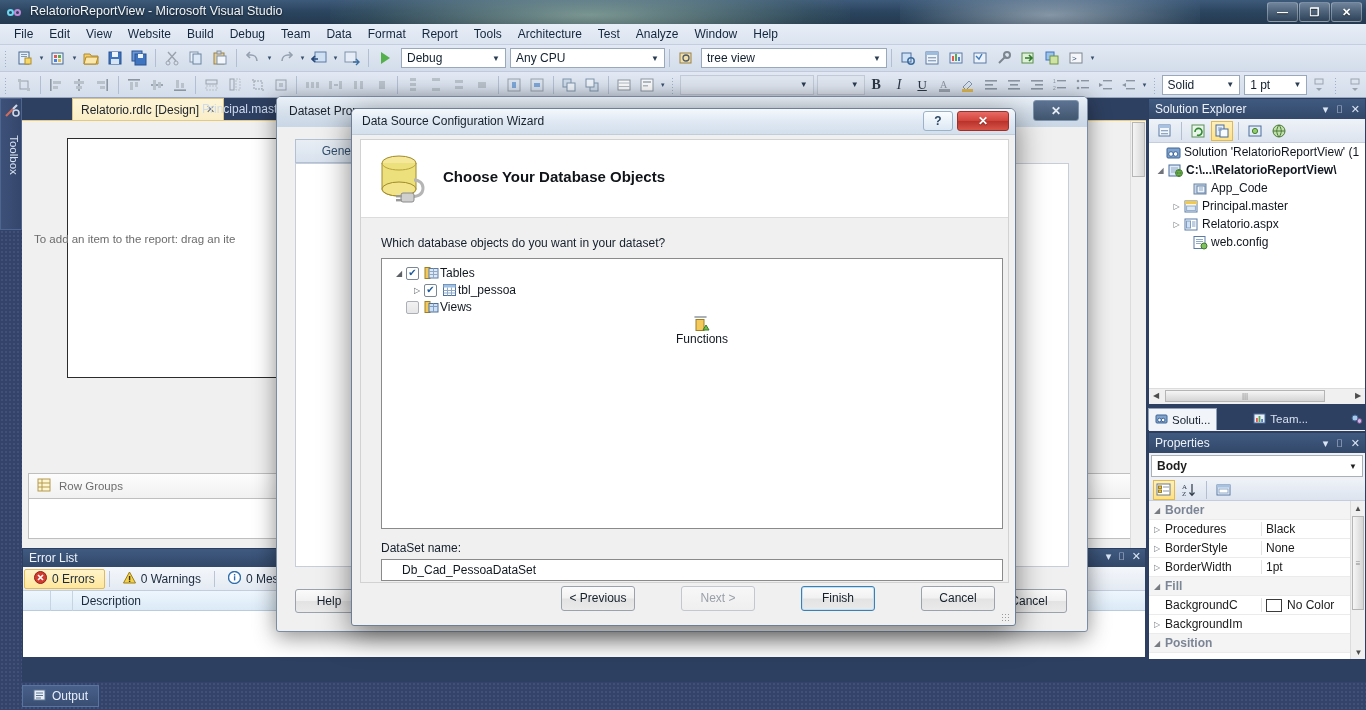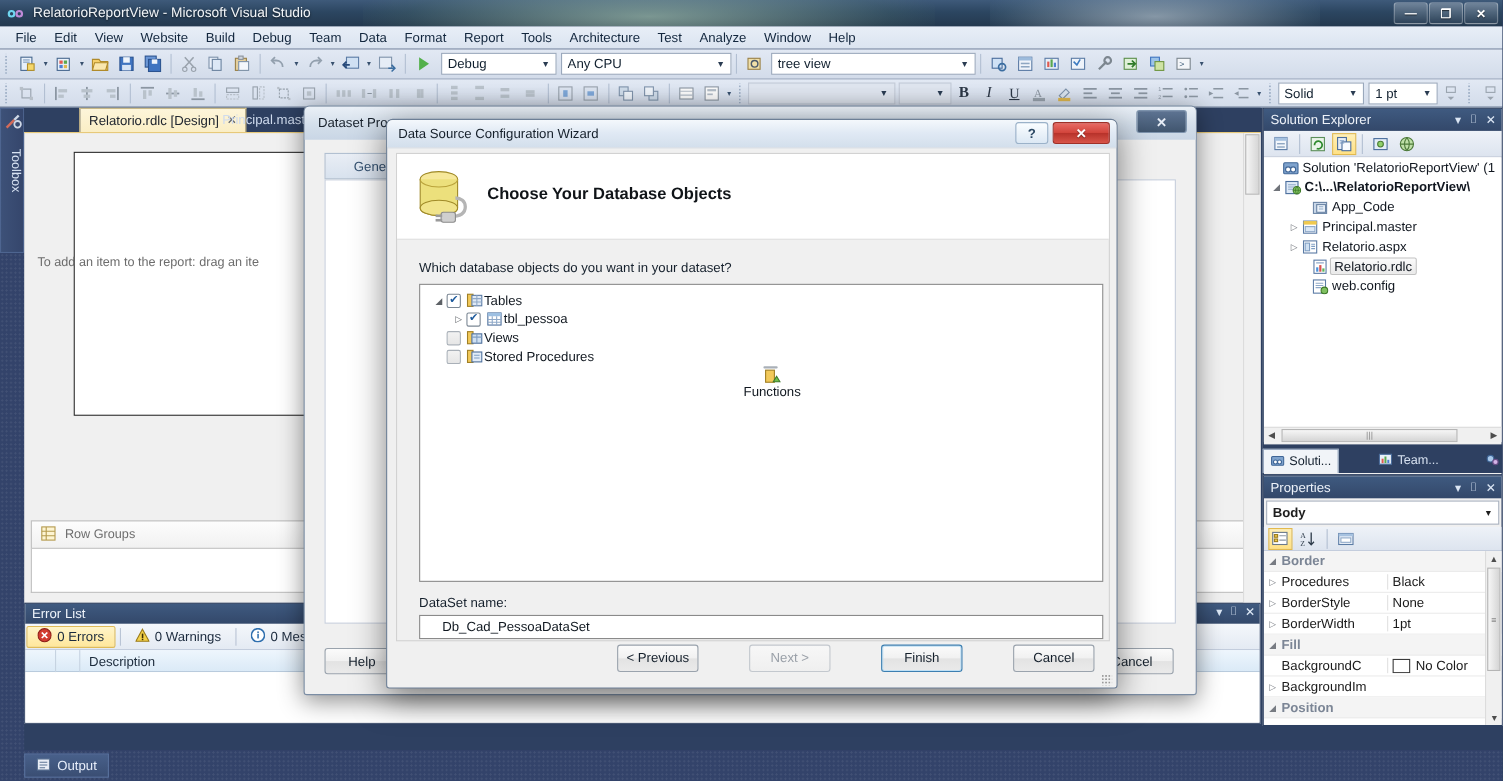--- a/index.html
+++ b/index.html
@@ -1091,32 +1091,20 @@
     <div class="trow" style="padding-left:22px;">
       <span class="exp">▷</span>
       <span class="ic">
         <svg width="15" height="15">
             <rect x="1" y="2" width="12" height="11" fill="#ffffff" stroke="#5b7ba5"></rect>
             <rect x="2.5" y="4" width="4" height="7" fill="#cfe0f2" stroke="#7f9ec3"></rect>
             <path d="M8 5h3.5M8 7h3.5M8 9h3.5" stroke="#7f9ec3"></path>
           </svg>
       </span>
       <span class="lbl">Relatorio.aspx</span>
-    </div>
-    <div class="trow selected" style="padding-left:42px;">
-      <span class="ic">
-        <svg width="15" height="15">
-            <rect x="1.5" y="1.5" width="11" height="12" fill="#ffffff" stroke="#5b7ba5"></rect>
-            <rect x="3.5" y="8" width="2" height="4" fill="#4a90d9"></rect>
-            <rect x="6.3" y="6" width="2" height="6" fill="#d9534f"></rect>
-            <rect x="9.1" y="9" width="2" height="3" fill="#5cb85c"></rect>
-            <path d="M3.5 4h7" stroke="#8fa9c8"></path>
-          </svg>
-      </span>
-      <span class="lbl">Relatorio.rdlc</span>
     </div>
     <div class="trow" style="padding-left:42px;">
       <span class="ic">
         <svg width="15" height="15">
             <rect x="1" y="1.5" width="11" height="12" fill="#ffffff" stroke="#5b7ba5"></rect>
             <path d="M3 4.5h7M3 6.5h7M3 8.5h5" stroke="#8fa9c8"></path>
             <circle cx="11" cy="11" r="3" fill="#7fc060" stroke="#3f7a2a"></circle>
           </svg>
       </span>
       <span class="lbl">web.config</span>
@@ -1316,31 +1304,20 @@
         <span class="wcb off"></span>
         <span class="ic">
           <svg width="15" height="14">
               <rect x="1" y="1.5" width="5" height="11" fill="#f2c95a" stroke="#a07f24"></rect>
               <rect x="5" y="3.5" width="9" height="8.5" fill="#cfe0f2" stroke="#4d6f9c"></rect>
               <path d="M5 6.5h9M9.5 3.5v8.5" stroke="#7f9ec3"></path>
             </svg>
         </span>
         <span class="lbl">Views</span>
       </div>
-      <div class="wrow" style="padding-left:20px;">
-        <span class="wcb off"></span>
-        <span class="ic">
-          <svg width="15" height="14">
-              <rect x="1" y="1.5" width="5" height="11" fill="#f2c95a" stroke="#a07f24"></rect>
-              <rect x="5" y="3" width="9" height="9" fill="#e2ecf7" stroke="#4d6f9c"></rect>
-              <path d="M7 6h5M7 8.5h5" stroke="#7f9ec3"></path>
-            </svg>
-        </span>
-        <span class="lbl">Stored Procedures</span>
-      </div>
       <div class="wrow" style="padding-left:20px;flex-direction:column;">
         <span class="wcb off"></span>
         <span class="ic">
           <svg width="15" height="14">
               <rect x="1" y="1.5" width="8" height="11" fill="#f2c95a" stroke="#a07f24"></rect>
               <path d="M8 12l3-5 3 5z" fill="#6fbf4a" stroke="#3d7a2a"></path>
             </svg>
         </span>
         <span class="lbl">Functions</span>
       </div>

